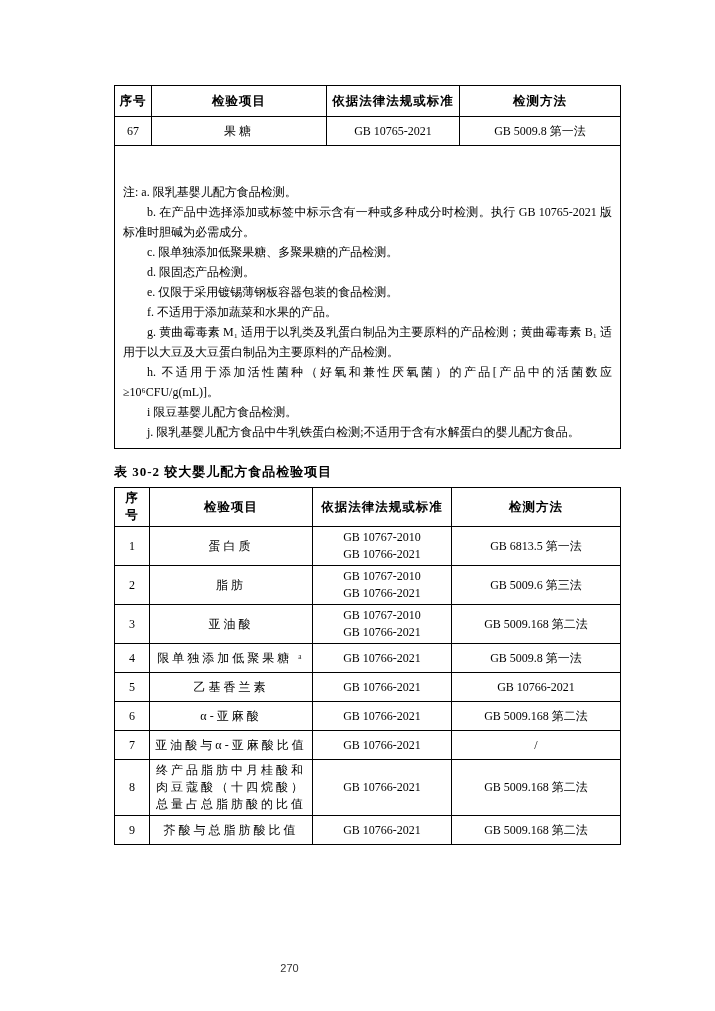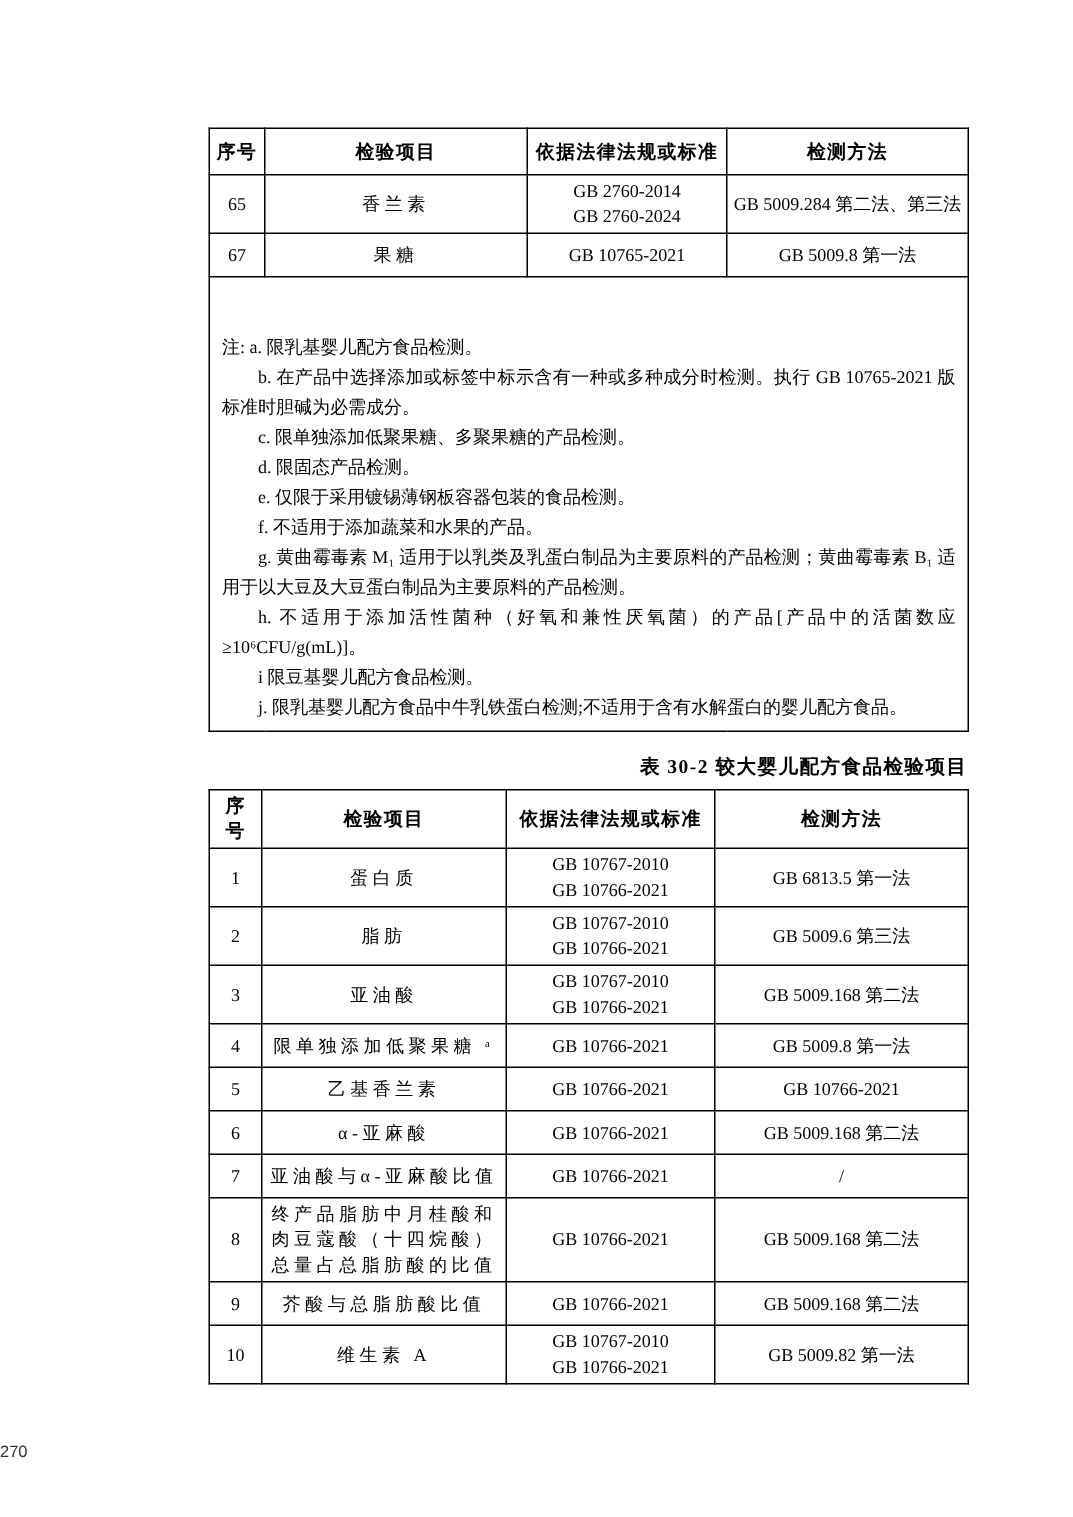--- a/index.html
+++ b/index.html
@@ -7,21 +7,21 @@
     padding: 0;
     background: #ffffff;
     width: 715px;
     height: 1011px;
     font-family: "Liberation Serif", "DejaVu Serif", serif;
     color: #000;
     position: relative;
   }
   .page {
     position: absolute;
-    left: 123px;
+    left: 98px;
     top: 85px;
     width: 506px;
     padding-left: 16px;
   }
   table {
     border-collapse: collapse;
     table-layout: fixed;
     width: 506px;
     font-size: 12px;
   }
@@ -55,32 +55,32 @@
     font-size: 12px;
     line-height: 20px;
     text-align: justify;
     text-indent: 2em;
   }
   .note-p.first {
     text-indent: 0;
     margin-top: 32px;
   }
   .table-title {
-    text-align: right;
+    text-align: left;
     font-weight: bold;
     font-size: 13px;
     margin: 14px 0 6px 0;
     letter-spacing: 1px;
   }
   .page-footer {
     position: absolute;
     top: 962px;
     left: 0;
     width: 579px;
-    text-align: left;
+    text-align: center;
     font-size: 11px;
     color: #333;
     font-family: "Liberation Sans", "DejaVu Sans", sans-serif;
   }
 </style>
 </head>
 <body>
 
 <div class="page">
 
@@ -93,27 +93,20 @@
     </colgroup>
     <thead>
       <tr>
         <th>序号</th>
         <th>检验项目</th>
         <th>依据法律法规或标准</th>
         <th>检测方法</th>
       </tr>
     </thead>
     <tbody>
-        <tr>
-          <td>65</td>
-          <td class="item-cell">香兰素</td>
-          <td>GB 2760-2014
-GB 2760-2024</td>
-          <td>GB 5009.284 第二法、第三法</td>
-        </tr>
         <tr>
           <td>67</td>
           <td class="item-cell">果糖</td>
           <td>GB 10765-2021</td>
           <td>GB 5009.8 第一法</td>
         </tr>
       </tbody>
     <tbody>
       <tr>
         <td class="notes-cell" colspan="4"><p class="note-p first">注: a. 限乳基婴儿配方食品检测。</p><p class="note-p">b. 在产品中选择添加或标签中标示含有一种或多种成分时检测。执行 GB 10765-2021 版标准时胆碱为必需成分。</p><p class="note-p">c. 限单独添加低聚果糖、多聚果糖的产品检测。</p><p class="note-p">d. 限固态产品检测。</p><p class="note-p">e. 仅限于采用镀锡薄钢板容器包装的食品检测。</p><p class="note-p">f. 不适用于添加蔬菜和水果的产品。</p><p class="note-p">g. 黄曲霉毒素 M₁ 适用于以乳类及乳蛋白制品为主要原料的产品检测；黄曲霉毒素 B₁ 适用于以大豆及大豆蛋白制品为主要原料的产品检测。</p><p class="note-p">h. 不适用于添加活性菌种（好氧和兼性厌氧菌）的产品[产品中的活菌数应≥10⁶CFU/g(mL)]。</p><p class="note-p">i 限豆基婴儿配方食品检测。</p><p class="note-p">j. 限乳基婴儿配方食品中牛乳铁蛋白检测;不适用于含有水解蛋白的婴儿配方食品。</p></td>
@@ -189,25 +182,18 @@
           <td class="item-cell">终产品脂肪中月桂酸和肉豆蔻酸（十四烷酸）总量占总脂肪酸的比值</td>
           <td>GB 10766-2021</td>
           <td>GB 5009.168 第二法</td>
         </tr>
         <tr>
           <td>9</td>
           <td class="item-cell">芥酸与总脂肪酸比值</td>
           <td>GB 10766-2021</td>
           <td>GB 5009.168 第二法</td>
         </tr>
-        <tr>
-          <td>10</td>
-          <td class="item-cell">维生素 A</td>
-          <td>GB 10767-2010
-GB 10766-2021</td>
-          <td>GB 5009.82 第一法</td>
-        </tr>
       </tbody>
   </table>
 
 </div>
 
 <div class="page-footer">270</div>
 
 </body></html>

